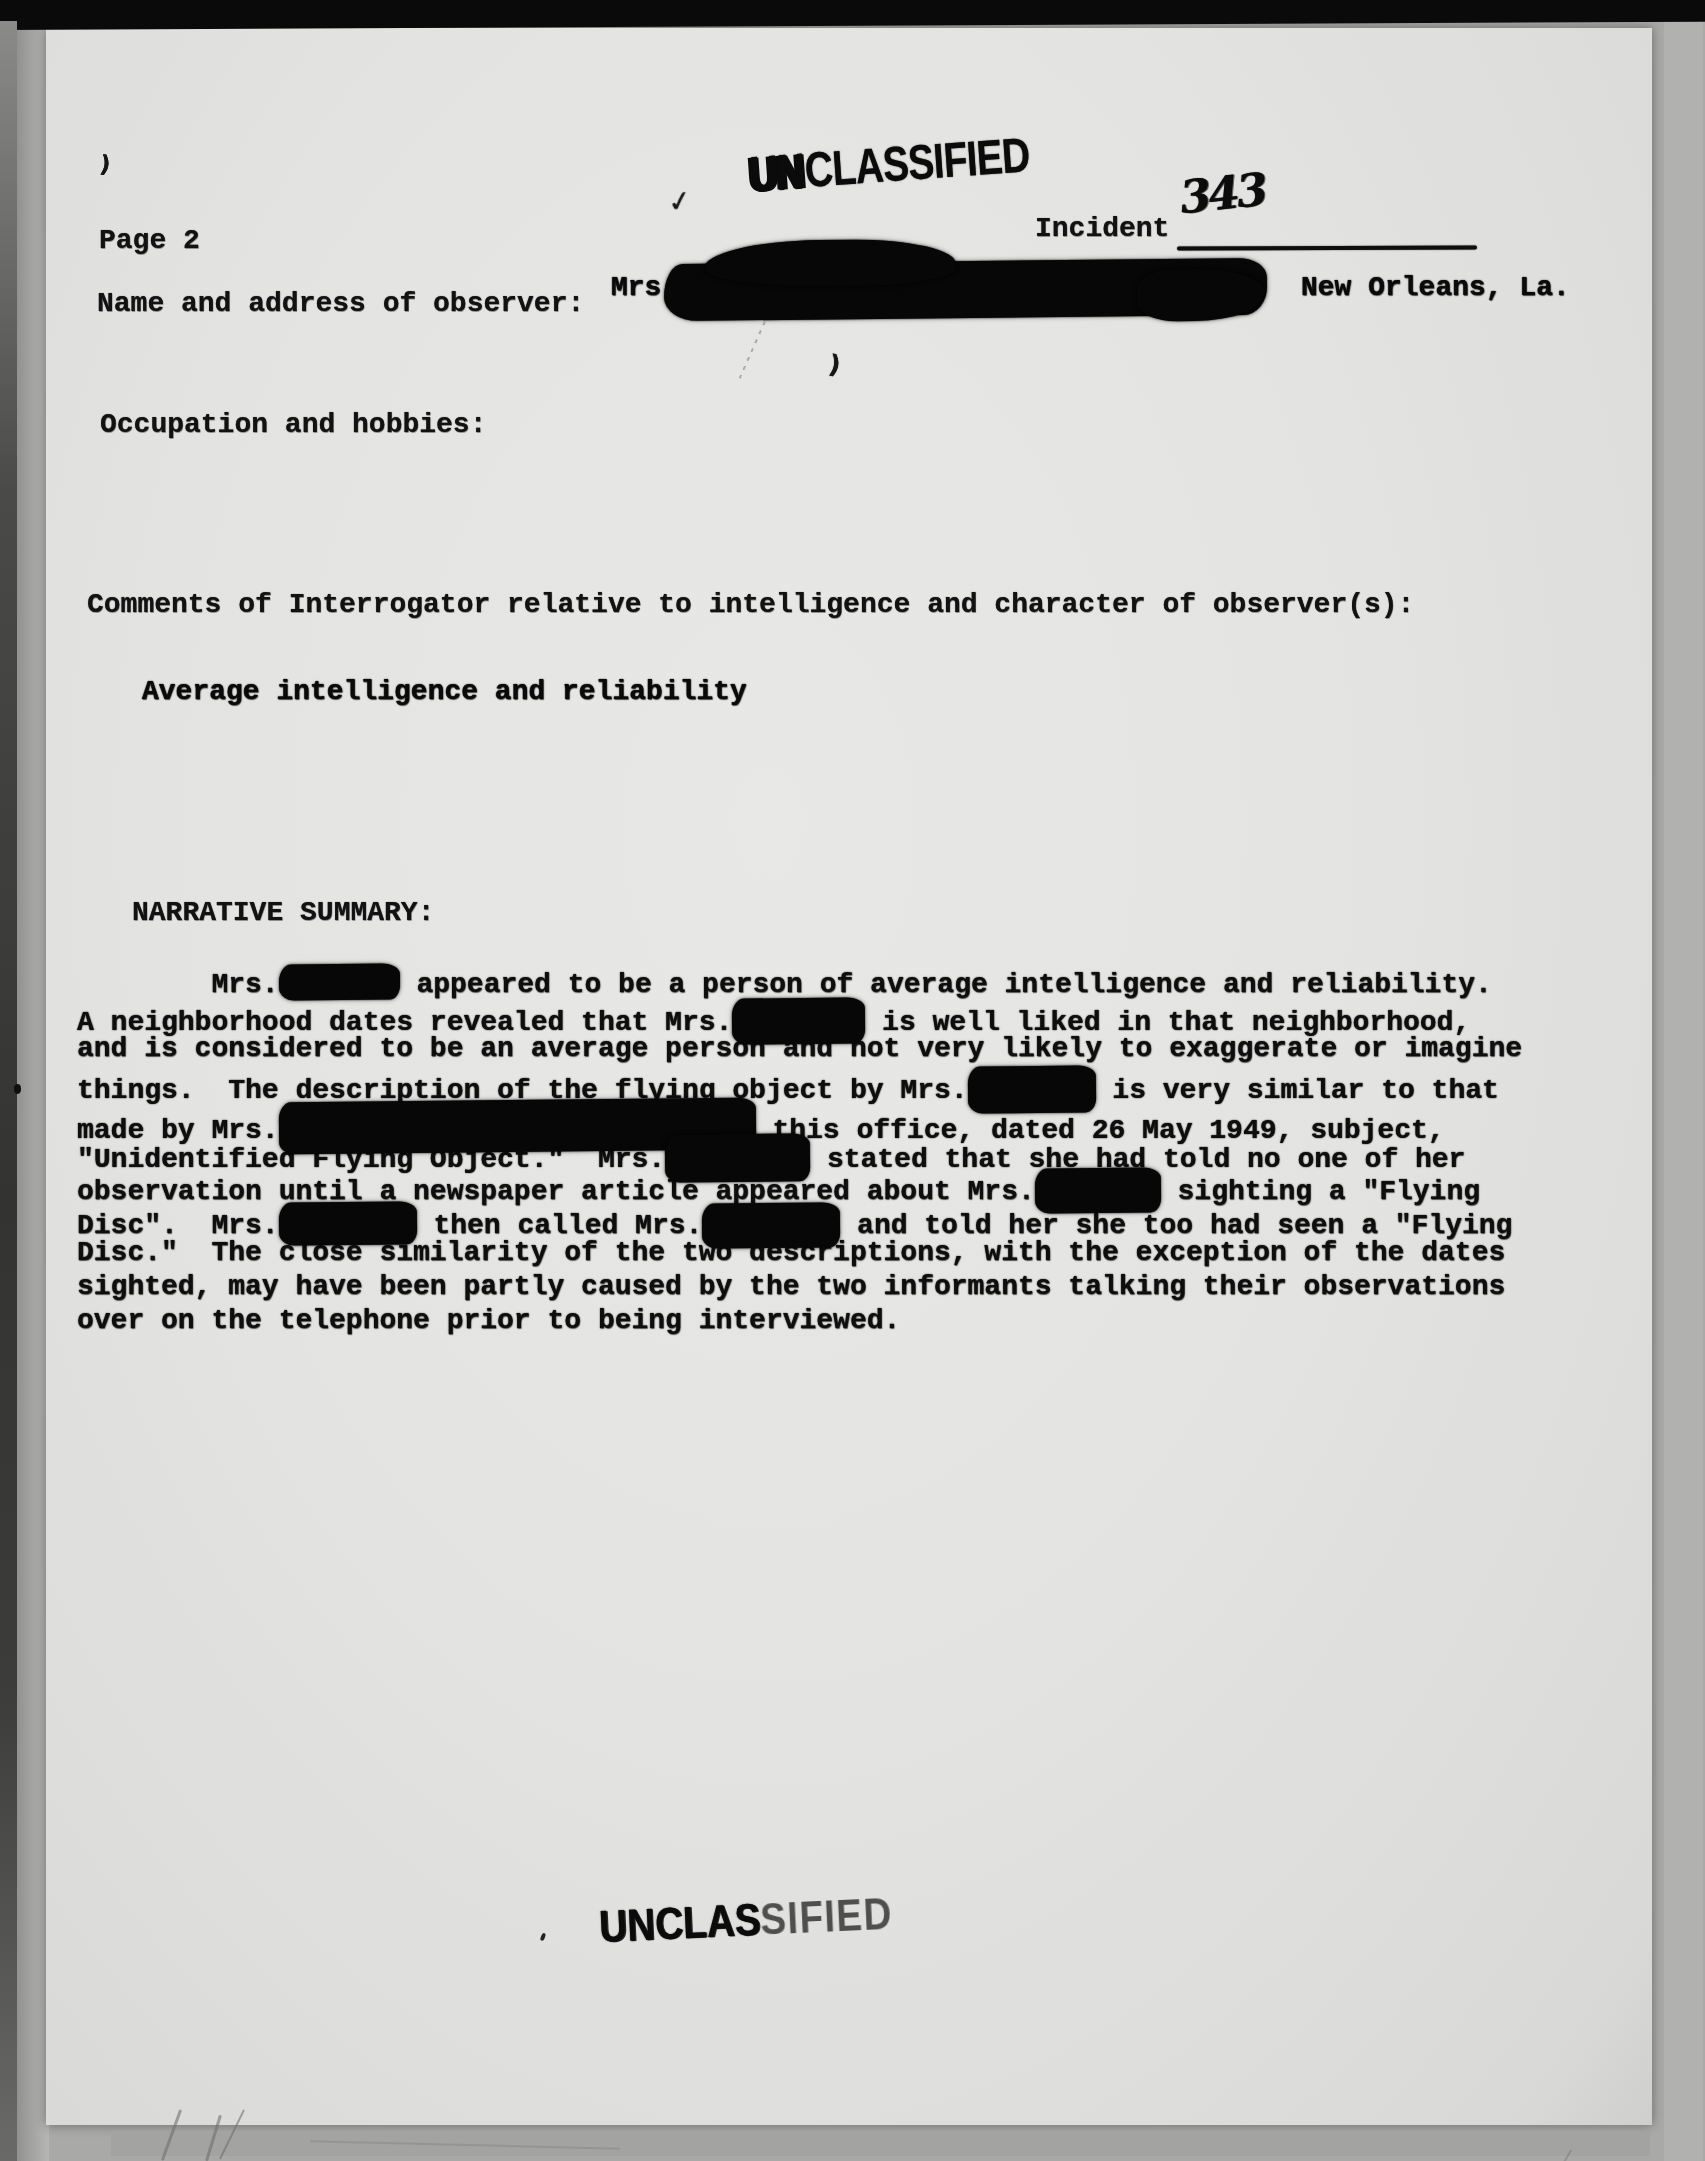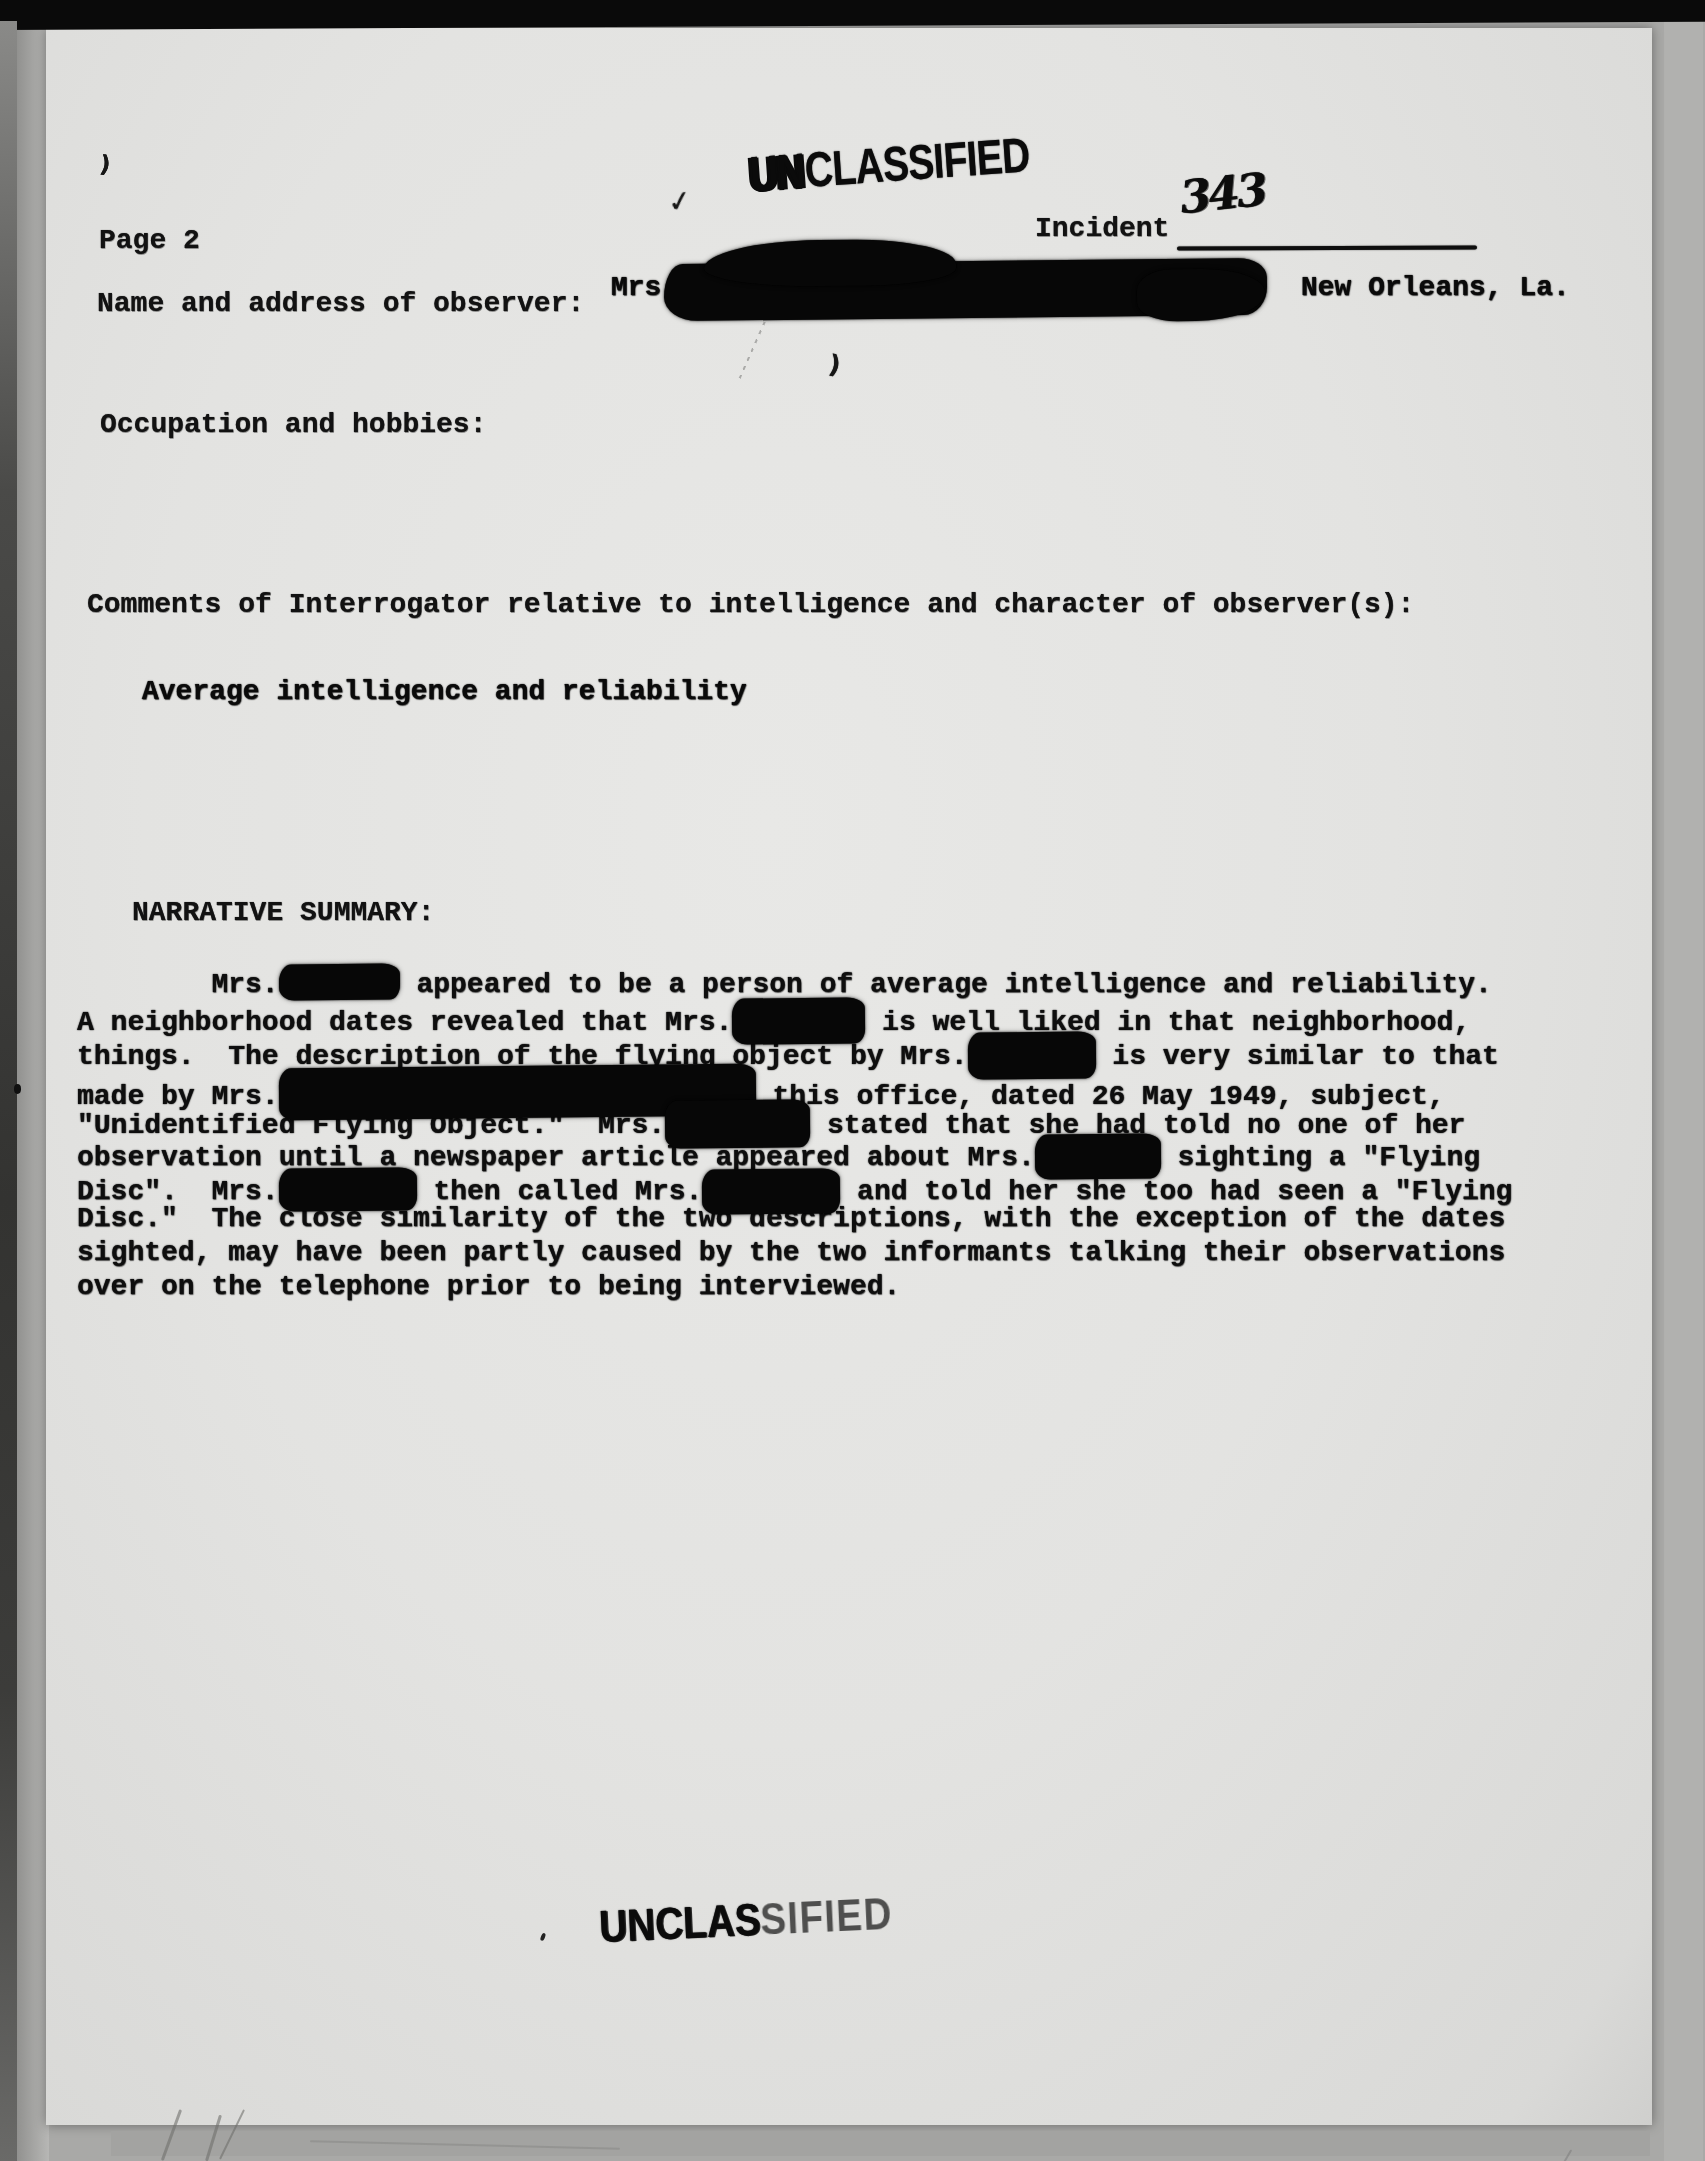--- a/index.html
+++ b/index.html
@@ -101,20 +101,21 @@
 
   <div class="tw" style="left:100px;top:391px;margin-top:20px;">Occupation and hobbies:</div>
 
   <div class="tw" style="left:87px;top:591px;">Comments of Interrogator relative to intelligence and character of observer(s):</div>
   <div class="tw tw-heavy" style="left:142px;top:678px;font-family:Liberation Mono, monospace;">Average intelligence and reliability</div>
 
   <div class="tw" style="left:106px;top:899px;margin-left:26px;">NARRATIVE SUMMARY:</div>
   <div id="narrative-lines">
       <div class="nline"><span>        Mrs.</span><span class="redaction" style="width: 121px; height: 36px; vertical-align: -7.7px;"></span><span> appeared to be a person of average intelligence and reliability.</span></div>
       <div class="nline"><span>A neighborhood dates revealed that Mrs.</span><span class="redaction" style="width: 133px; height: 46px; vertical-align: -14.5px;"></span><span> is well liked in that neighborhood,</span></div>
+      <div class="nline"><span>and is considered to be an average person and not very likely to exaggerate or imagine</span></div>
       <div class="nline"><span>things.  The description of the flying object by Mrs.</span><span class="redaction" style="width: 128px; height: 47px; vertical-align: -15.5px;"></span><span> is very similar to that</span></div>
       <div class="nline"><span>made by Mrs.</span><span class="redaction" style="width: 477px; height: 52px; vertical-align: -14.5px;"></span><span> this office, dated 26 May 1949, subject,</span></div>
       <div class="nline"><span>"Unidentified Flying Object."  Mrs.</span><span class="redaction" style="width: 145px; height: 48px; vertical-align: -15.5px;"></span><span> stated that she had told no one of her</span></div>
       <div class="nline"><span>observation until a newspaper article appeared about Mrs.</span><span class="redaction" style="width: 126px; height: 45px; vertical-align: -13.6px;"></span><span> sighting a "Flying</span></div>
       <div class="nline"><span>Disc".  Mrs.</span><span class="redaction" style="width: 138px; height: 43px; vertical-align: -11.6px;"></span><span> then called Mrs.</span><span class="redaction" style="width: 138px; height: 45px; vertical-align: -14.5px;"></span><span> and told her she too had seen a "Flying</span></div>
       <div class="nline"><span>Disc."  The close similarity of the two descriptions, with the exception of the dates</span></div>
       <div class="nline"><span>sighted, may have been partly caused by the two informants talking their observations</span></div>
       <div class="nline"><span>over on the telephone prior to being interviewed.</span></div>
     </div>
 

